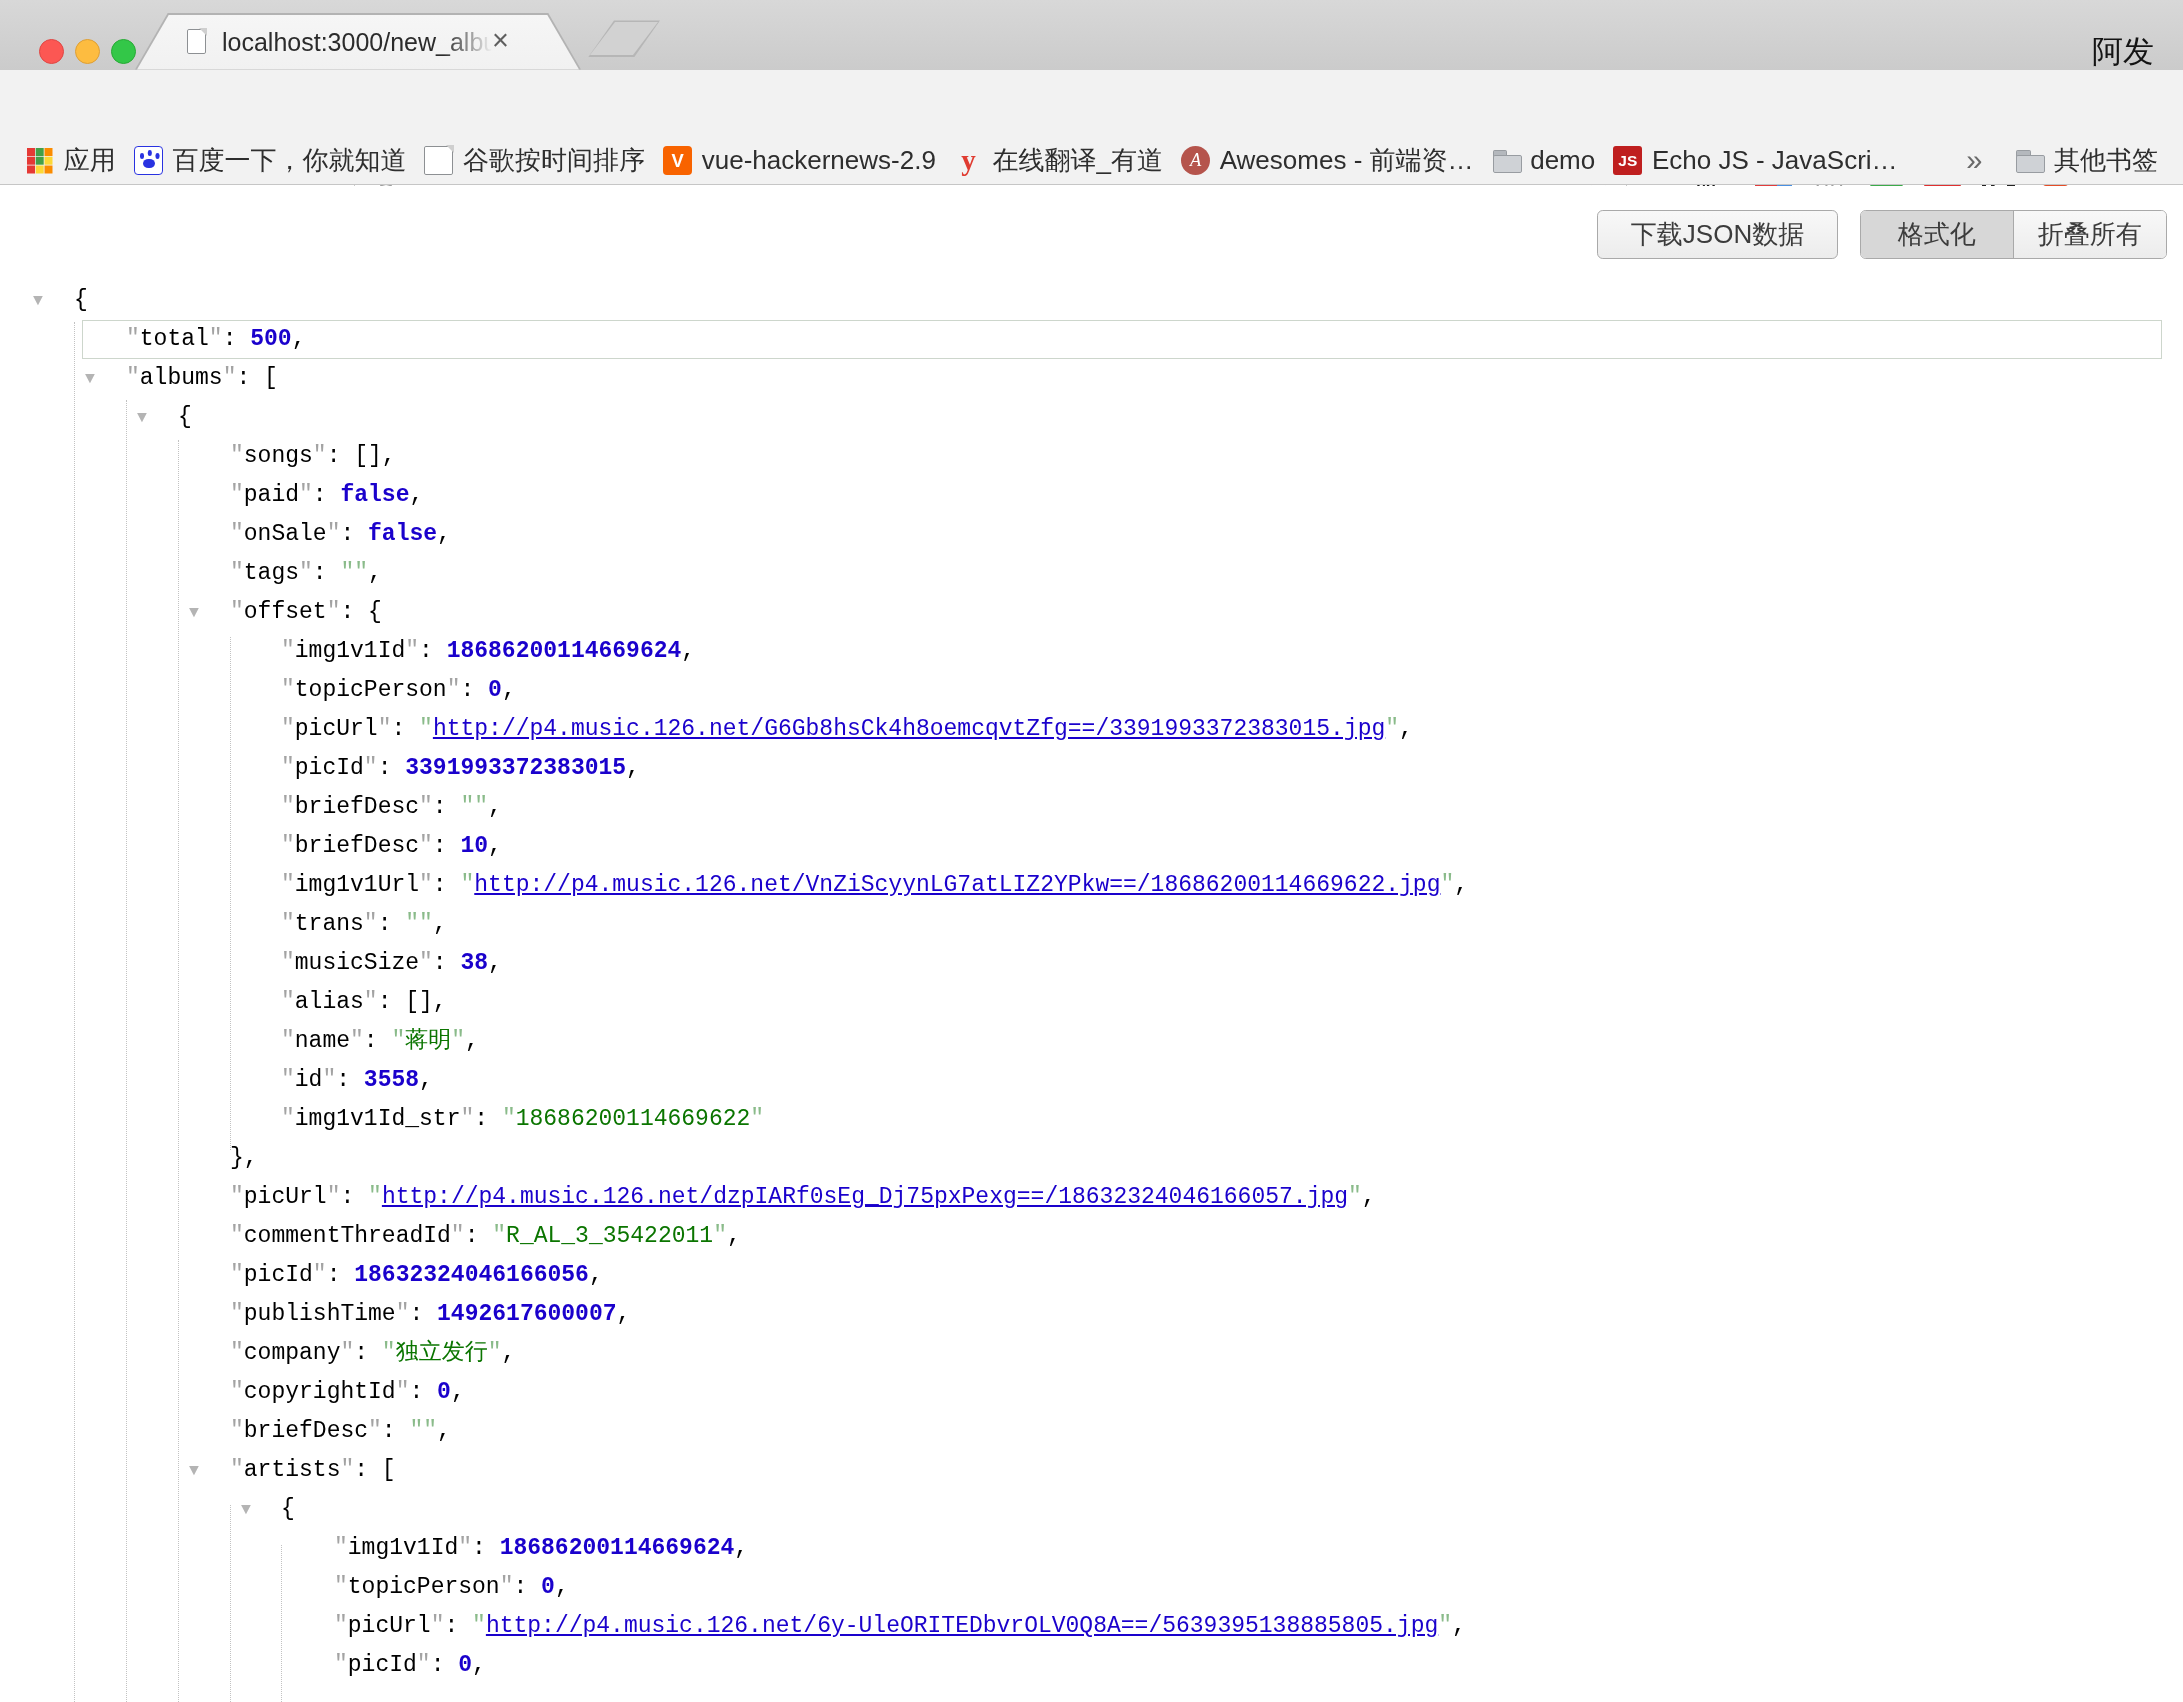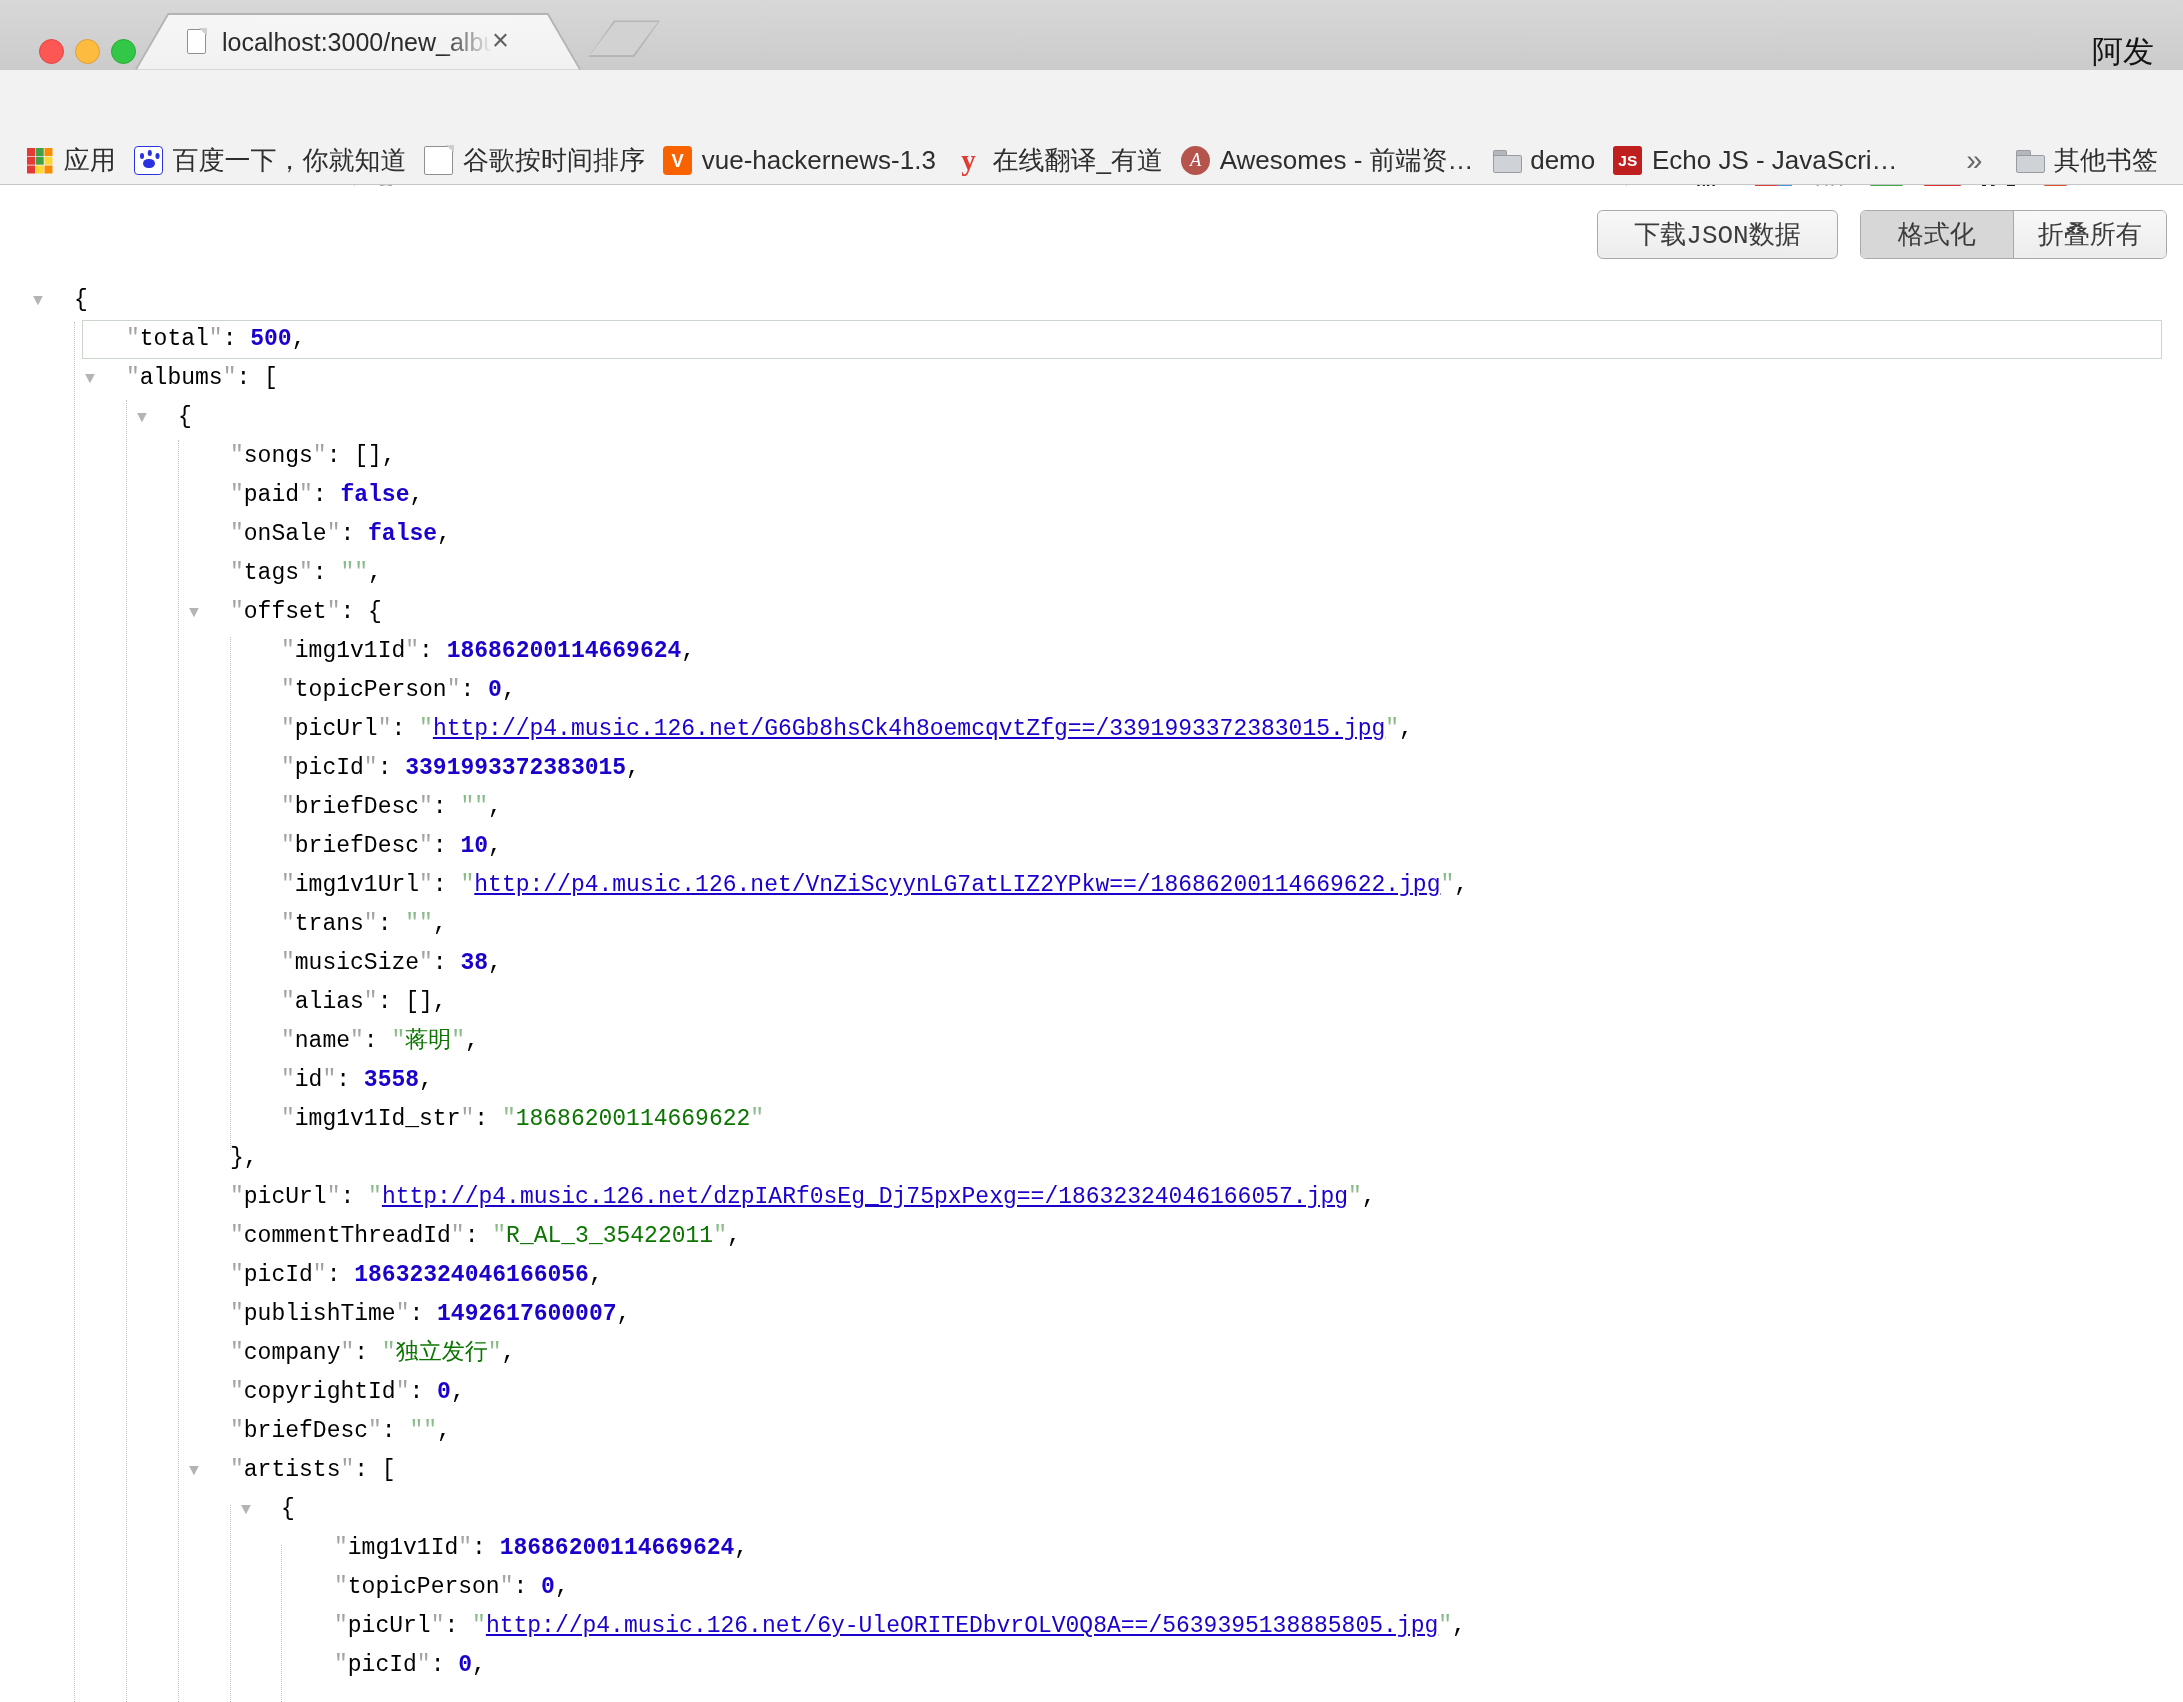--- a/index.html
+++ b/index.html
@@ -115,21 +115,21 @@
   .bi-js { background:#bf1f1f; border-radius:2.9px; color:#fff; font-weight:bold; font-size:15.5px; }
   #bm-right { position:absolute; right:25px; top:0; height:45px; display:flex; align-items:center; gap:33px; }
   #bm-chevron { font-size:29px; color:#6a6a6a; }
 
   
   #page { position:absolute; left:0; top:186px; width:2183px; height:1516px; background:#fff; }
 
   .ctl-btn { position:absolute; height:49px; border:1.9px solid #a9a9a9; border-radius:5.8px;
              font-size:26px; color:#3c3c3c; display:flex; align-items:center; justify-content:center;
              background:linear-gradient(#f8f8f8,#ececec); }
-  #btn-download { left:1597px; top:24px; width:241px;font-family:Liberation Mono, monospace; }
+  #btn-download { left:1597px; top:24px; width:241px; }
   #seg { position:absolute; left:1860px; top:24px; width:307px; height:49px;
          border:1.9px solid #a9a9a9; border-radius:5.8px; display:flex; overflow:hidden; }
   .seg-cell { width:50%; display:flex; align-items:center; justify-content:center;
               font-size:26px; color:#3c3c3c; background:linear-gradient(#f8f8f8,#ececec); }
   #seg-format { background:#d7d7d7; border-right:1.9px solid #a9a9a9;text-align:center; }
 
   
   #json-area { position:absolute; left:0; top:0; width:2183px; height:1702px; }
   .guide { position:absolute; width:0; border-left:1.9px dotted #c2c2c2; }
   #lines { position:absolute; left:0; top:281px; width:2183px; z-index:1;
@@ -202,21 +202,21 @@
       <span class="bm">
         <span class="bmicon bi-baidu"></span>
         <span>百度一下，你就知道</span>
       </span>
       <span class="bm">
         <span class="bmicon bi-doc doc-icon"></span>
         <span>谷歌按时间排序</span>
       </span>
       <span class="bm">
         <span class="bmicon bi-vue">V</span>
-        <span>vue-hackernews-1.3</span>
+        <span>vue-hackernews-2.9</span>
       </span>
       <span class="bm">
         <span class="bmicon bi-yd">y</span>
         <span>在线翻译_有道</span>
       </span>
       <span class="bm">
         <span class="bmicon bi-awe">A</span>
         <span>Awesomes - 前端资…</span>
       </span>
       <span class="bm">

